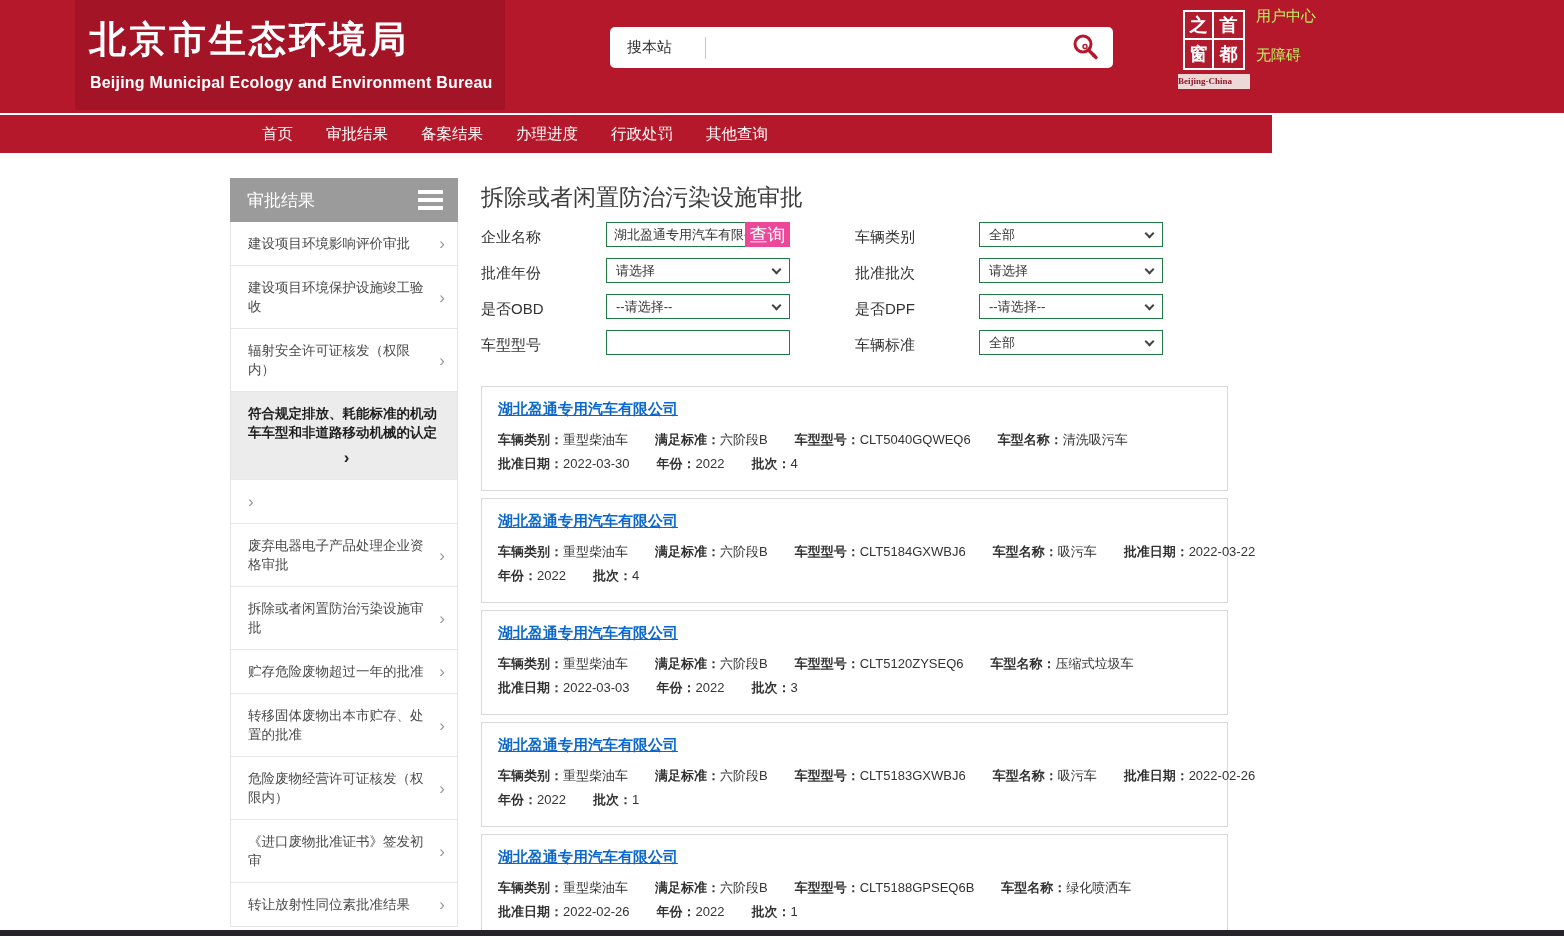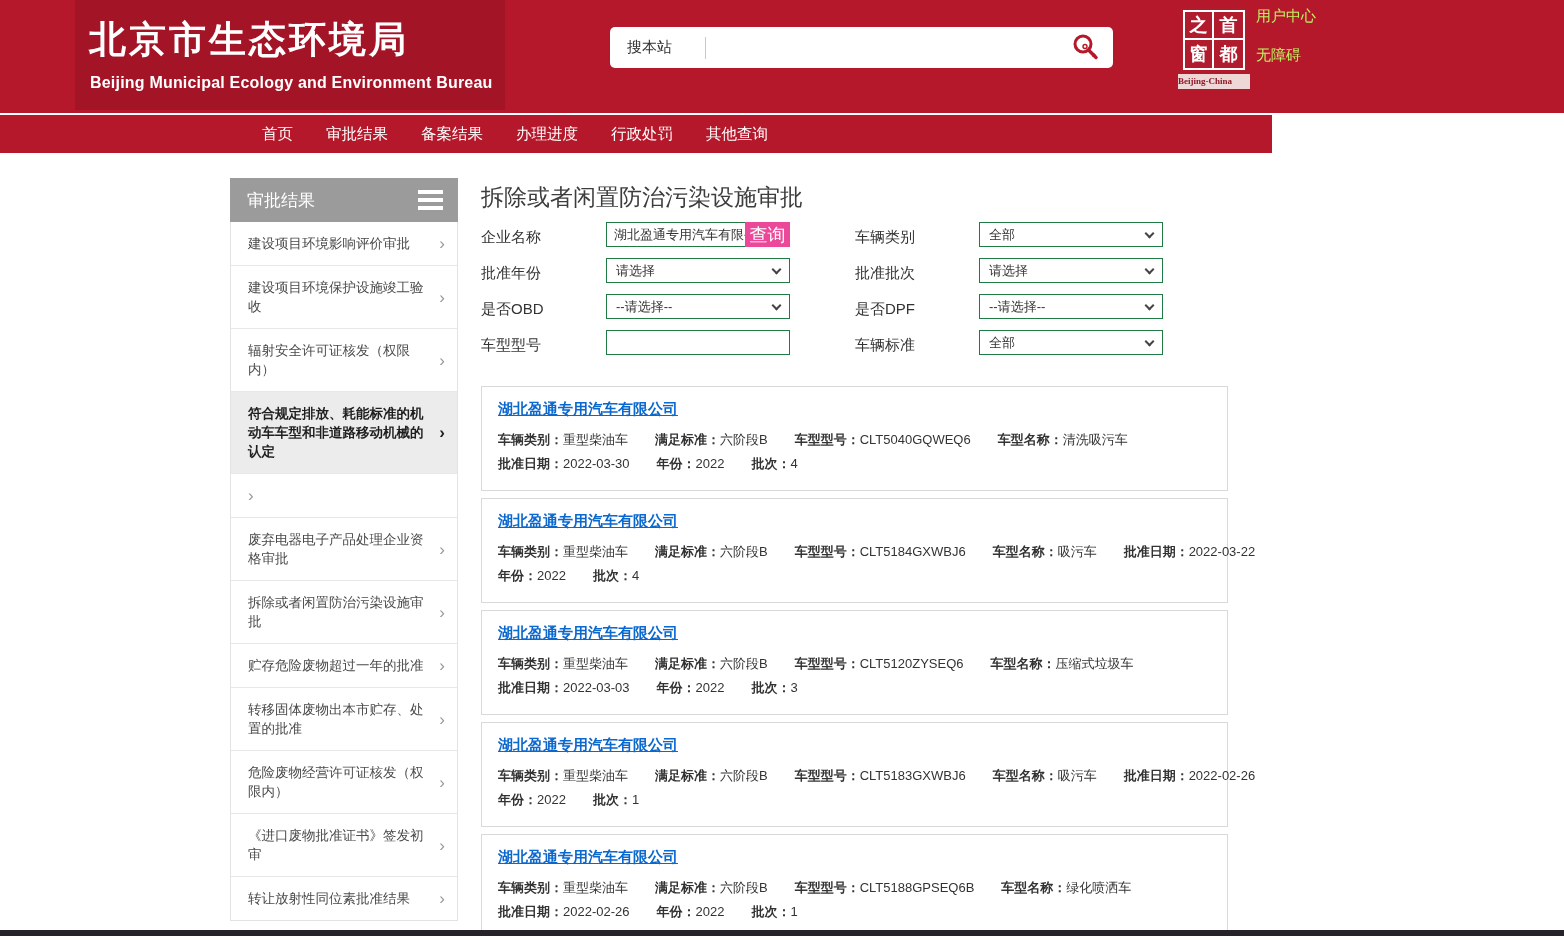--- a/index.html
+++ b/index.html
@@ -43,21 +43,21 @@
   .sidebar-header { height:44px; background:#9B9B9B; color:#fff; font-size:17px;
                     display:flex; align-items:center; justify-content:space-between; padding:0 15px 0 17px; }
   .burger { cursor:pointer; }
   .burger span { display:block; width:25px; height:4px; background:#fff; margin:4px 0; }
   .sidebar-list { border:1px solid #e3e3e3; border-top:none; background:#fff; list-style:none; }
   .sidebar-item { display:flex; justify-content:space-between; align-items:center; gap:6px;
                   padding:12px 12px 12px 17px; border-bottom:1px solid #e8e8e8;
                   font-size:13.5px; color:#4a4a4a; line-height:19px; cursor:pointer; }
   .sidebar-item:last-child { border-bottom:none; }
   .sidebar-item .chev { color:#999; font-size:17px; flex:0 0 auto; }
-  .sidebar-item.active { background:#ECECEC; color:#1f1f1f; font-weight:bold; }
+  .sidebar-item.active { background:#ECECEC; color:#1f1f1f; font-weight:bold;flex-direction:column; }
   .sidebar-item.active .chev { color:#1f1f1f; font-weight:bold; }
 
   
   .main { position:absolute; left:481px; top:170px; width:747px; }
   .page-title { margin-top:12px; font-size:23px; font-weight:500; color:#3d3d3d; }
 
   .query-form { margin-top:9px; }
   .form-row { display:flex; align-items:flex-end; height:25px; margin-bottom:11px; }
   .form-label { width:125px; font-size:15px; color:#333; flex:0 0 auto; }
   .form-label.right { width:124px; margin-left:65px; }

